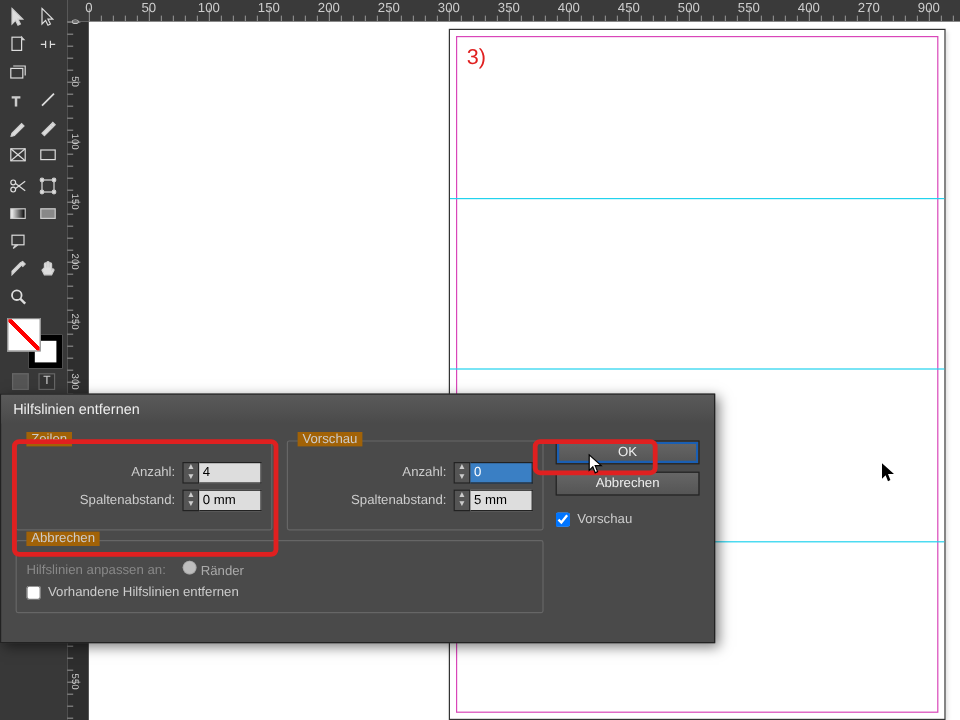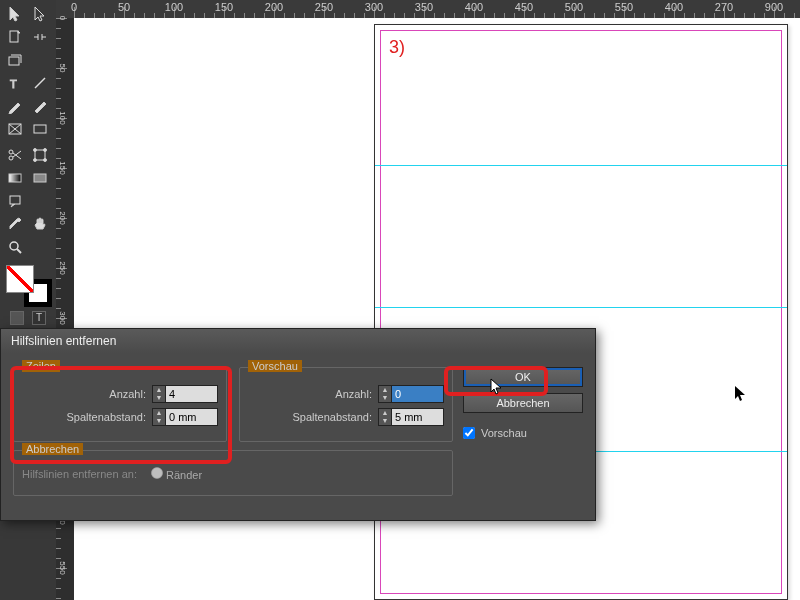--- a/index.html
+++ b/index.html
@@ -414,23 +414,27 @@
                   <span>▼</span>
                 </div>
               <input value="5 mm" style="">
             </div>
           </div>
         </div>
       </div>
       <div class="gbox">
         <div class="gtitle">Abbrechen</div>
         <div class="radio-row">
-          <span class="opt-label">Hilfslinien entfernen an:</span>
+          <span class="opt-label">Hilfslinien anpassen an:</span>
           <label><input type="radio" name="fit" disabled="" style=""> <span>Ränder</span></label>
         </div>
+        <label class="chk">
+          <input type="checkbox" style="">
+          <span>Vorhandene Hilfslinien entfernen</span>
+        </label>
       </div>
     </div>
     <div class="col-right">
       <div class="btn primary">OK</div>
       <div class="btn">Abbrechen</div>
       <label class="chk" style="margin-top:8px">
         <input type="checkbox" checked="" style="">
         <span>Vorschau</span>
       </label>
     </div>

